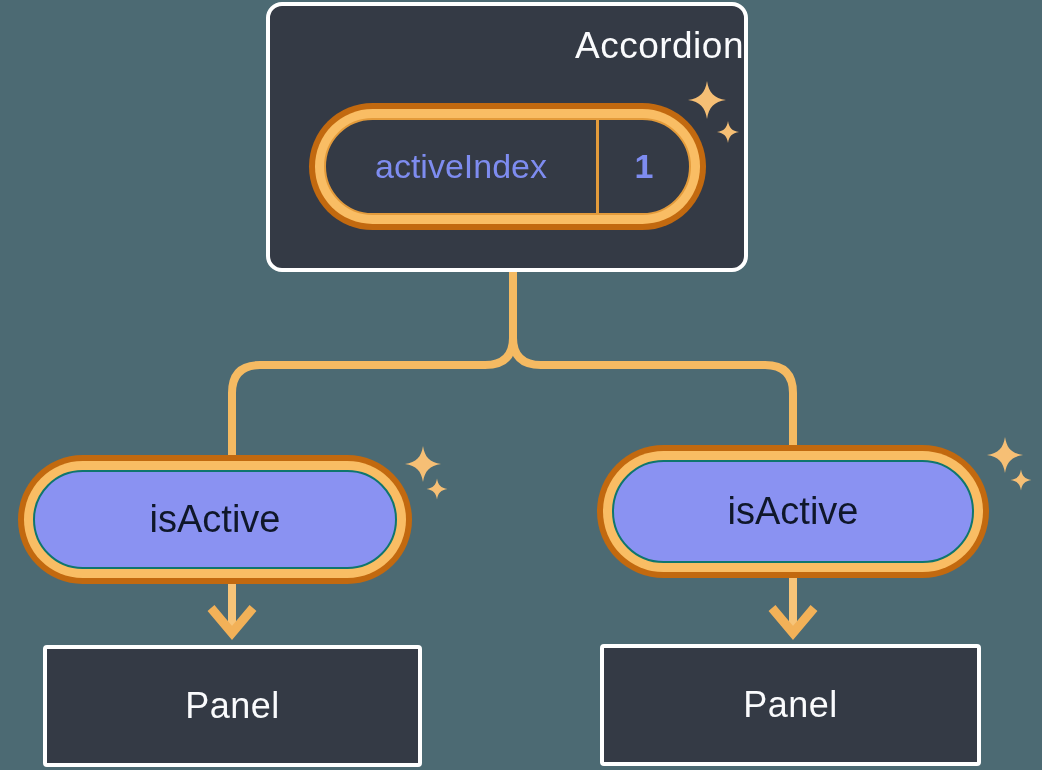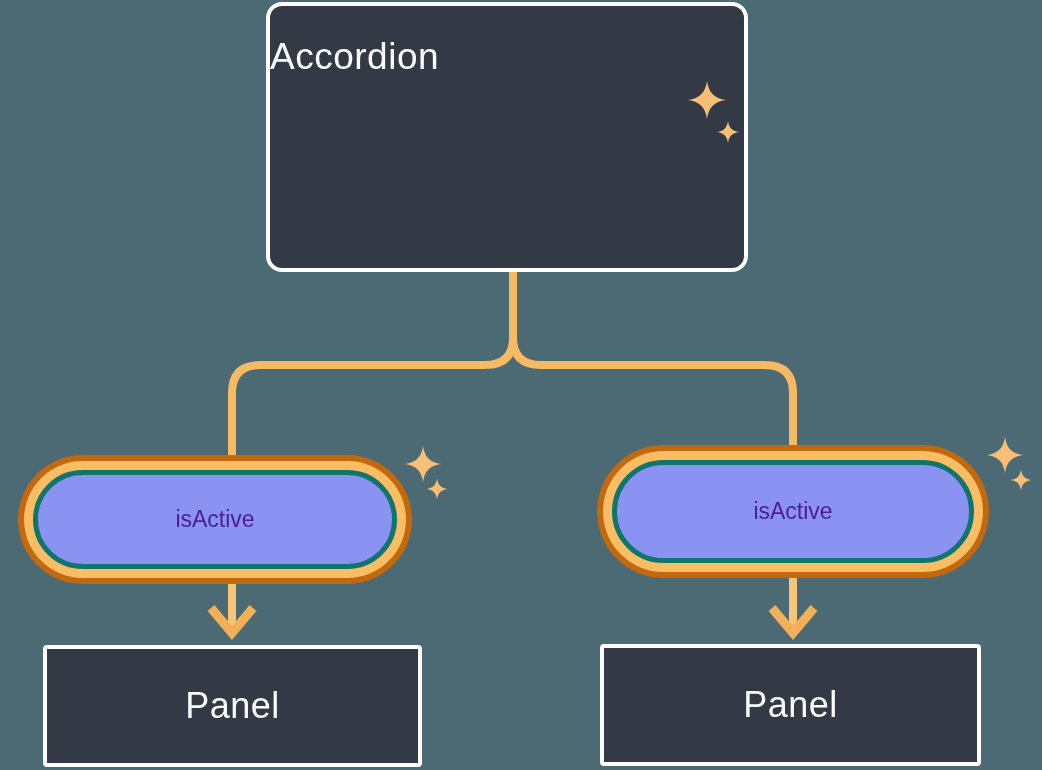--- a/index.html
+++ b/index.html
@@ -7,42 +7,42 @@
     position:relative;width:1042px;height:770px;overflow:hidden;
     background:#4c6a73;
     font-family:"Liberation Sans", sans-serif;
   }
   .node{
     position:absolute;box-sizing:border-box;z-index:1;
     background:#343a45;border:4px solid #ffffff;
     color:#fafbfd;
   }
   .accordion-box{left:266px;top:2px;width:482px;height:270px;border-radius:16px;}
-  .accordion-title{margin-top:30px;text-align:left;font-size:37px;font-weight:500;letter-spacing:.5px;}
+  .accordion-title{margin-top:19px;text-align:right;font-size:37px;font-weight:500;letter-spacing:.5px;}
   .panel-box{height:122px;border-radius:4px;display:flex;align-items:center;justify-content:center;
     font-size:36px;font-weight:500;letter-spacing:.5px;}
   .panel-left{left:43px;top:645px;width:379px;}
   .panel-right{left:600px;top:644px;width:381px;}
 
   .overlay{position:absolute;left:0;top:0;z-index:2;}
 
   .pill{position:absolute;box-sizing:border-box;z-index:3;
     background:#c2690f;border-radius:999px;padding:6px;}
   .pill-mid{background:#f9bd64;border-radius:999px;padding:9px;height:100%;box-sizing:border-box;}
   .pill-body{height:100%;border-radius:999px;display:flex;align-items:stretch;
     overflow:hidden;box-sizing:border-box;}
   .seg{display:flex;align-items:center;justify-content:center;white-space:nowrap;}
   .seg-label{flex:1;}
   .seg-value{font-weight:700;}
 
   .state-pill{left:309px;top:103px;width:397px;height:127px;}
   .state-body{background:#343a45;border:2.5px solid #e39b3b;color:#7e8cf0;font-size:34px;}
   .state-body .seg-value{width:90px;border-left:3px solid #e39b3b;}
 
-  .prop-body{background:#8a92f2;border:5px solid #0f766e;color:#4c1d95;font-size:23px;}
+  .prop-body{background:#8a92f2;border:2px solid #0f766e;color:#0f172a;font-size:38px;}
   .prop-body .seg-value{width:148px;border-left:3px solid #333a44;}
   .prop-pill-left{left:18px;top:455px;width:394px;height:129px;}
   .prop-pill-right{left:597px;top:445px;width:392px;height:133px;}
 </style>
 </head>
 <body>
 
 <div class="canvas">
 
   <div class="node accordion-box">
@@ -79,20 +79,28 @@
       <path transform="translate(423,464) scale(0.95)" d="M0,-19 C1.9,-7 7,-1.9 19,0 C7,1.9 1.9,7 0,19 C-1.9,7 -7,1.9 -19,0 C-7,-1.9 -1.9,-7 0,-19 Z"></path>
       <path transform="translate(437,489) scale(0.55)" d="M0,-19 C1.9,-7 7,-1.9 19,0 C7,1.9 1.9,7 0,19 C-1.9,7 -7,1.9 -19,0 C-7,-1.9 -1.9,-7 0,-19 Z"></path>
     </g>
 
     <g fill="#f6bf75">
       <path transform="translate(1005,455) scale(0.95)" d="M0,-19 C1.9,-7 7,-1.9 19,0 C7,1.9 1.9,7 0,19 C-1.9,7 -7,1.9 -19,0 C-7,-1.9 -1.9,-7 0,-19 Z"></path>
       <path transform="translate(1021,480) scale(0.55)" d="M0,-19 C1.9,-7 7,-1.9 19,0 C7,1.9 1.9,7 0,19 C-1.9,7 -7,1.9 -19,0 C-7,-1.9 -1.9,-7 0,-19 Z"></path>
     </g>
   </svg>
 
+  <div class="pill state-pill">
+    <div class="pill-mid">
+      <div class="pill-body state-body">
+        <div class="seg seg-label">activeIndex</div>
+        <div class="seg seg-value">1</div>
+      </div>
+    </div>
+  </div>
 
   <div class="pill prop-pill-left">
     <div class="pill-mid">
       <div class="pill-body prop-body">
         <div class="seg seg-label">isActive</div>
       </div>
     </div>
   </div>
 
   <div class="pill prop-pill-right">

